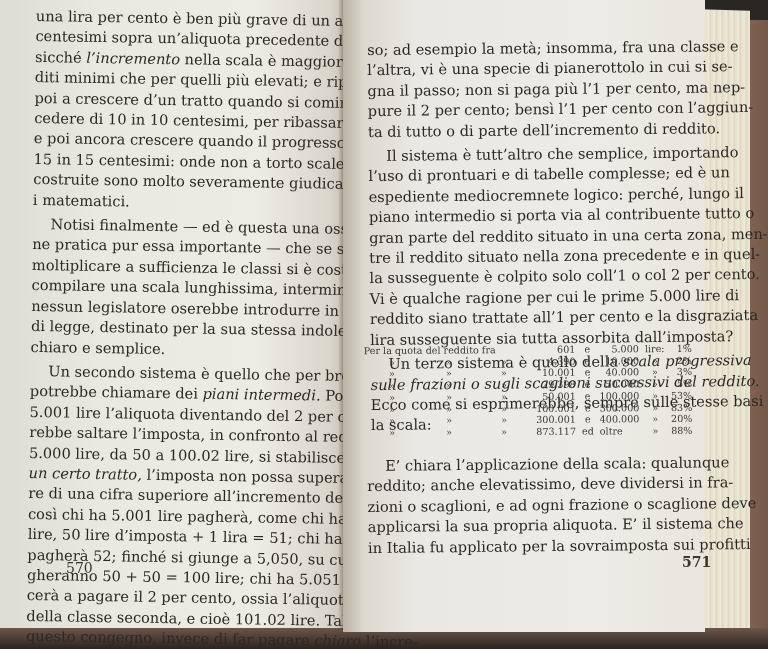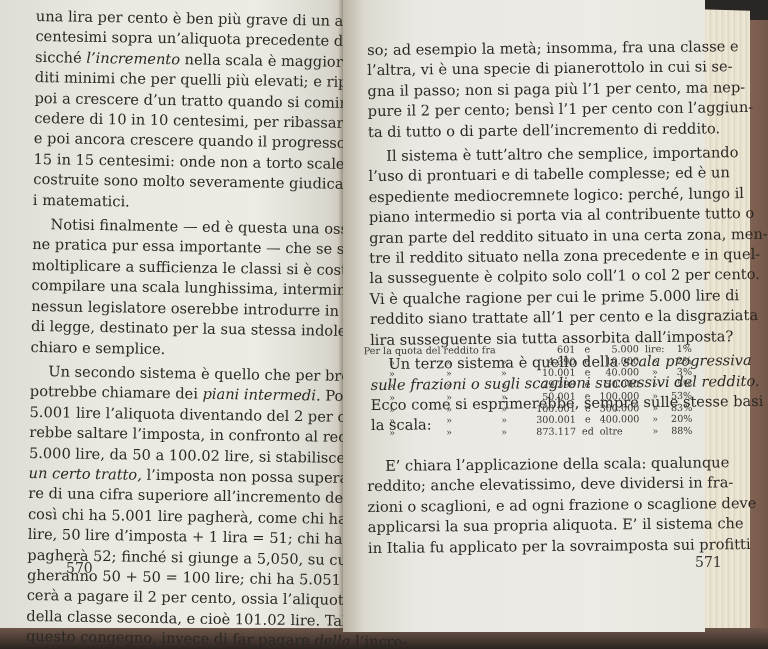--- a/index.html
+++ b/index.html
@@ -55,21 +55,21 @@
     }
     .line { display: block; white-space: nowrap; text-align: justify; text-align-last: justify; }
     .line.last { text-align-last: left; }
     .indent { padding-left: 18px; }
     .para-gap { margin-top: 4px; }
     .it { font-style: italic; }
     .folio {
       position: absolute; font-size: 14px; color: #3a3631; margin-left: 40px;
     }
     .folio-left { left: 26px; top: 558px; }
-    .folio-right { left: 312px; top: 556px; }
+    .folio-right { left: 299px; top: 556px; font-weight: bold; }
     table.scale {
       position: absolute; left: 18px; top: 348px;
       border-collapse: collapse;
       font-size: 9.6px; line-height: 11.7px; color: #3c3934;
       transform: rotate(-0.4deg);
     }
     table.scale td { padding: 0 3px; white-space: nowrap; }
     td.num { text-align: right; }
     td.ctr { text-align: center; }
     td.lbl-a { width: 56px; }
@@ -112,21 +112,21 @@
       <span class="line">rebbe saltare l’imposta, in confronto al reddito di</span>
       <span class="line">5.000 lire, da 50 a 100.02 lire, si stabilisce che, <span class="it">per</span></span>
       <span class="line"><span class="it">un certo tratto,</span> l’imposta non possa superare le 50 li-</span>
       <span class="line">re di una cifra superiore all’incremento del reddito:</span>
       <span class="line">così chi ha 5.001 lire pagherà, come chi ha 5.000</span>
       <span class="line">lire, 50 lire d’imposta + 1 lira = 51; chi ha 5.002</span>
       <span class="line">pagherà 52; finché si giunge a 5,050, su cui si pa-</span>
       <span class="line">gheranno 50 + 50 = 100 lire; chi ha 5.051 comin-</span>
       <span class="line">cerà a pagare il 2 per cento, ossia l’aliquota propria</span>
       <span class="line">della classe seconda, e cioè 101.02 lire. Talvolta in</span>
-      <span class="line">questo congegno, invece di far pagare <span class="it">della</span> l’incre-</span>
+      <span class="line">questo congegno, invece di far pagare <span class="it">chiaro</span> l’incre-</span>
       <span class="line">mento del reddito, si fa pagare solo una parte di es-</span>
     </div>
     <div class="folio folio-left">570</div>
   </div>
 
   <div class="gutter"></div>
 
   <div class="page page-right">
     <div class="text-block right-text">
       <span class="line">so; ad esempio la metà; insomma, fra una classe e</span>

